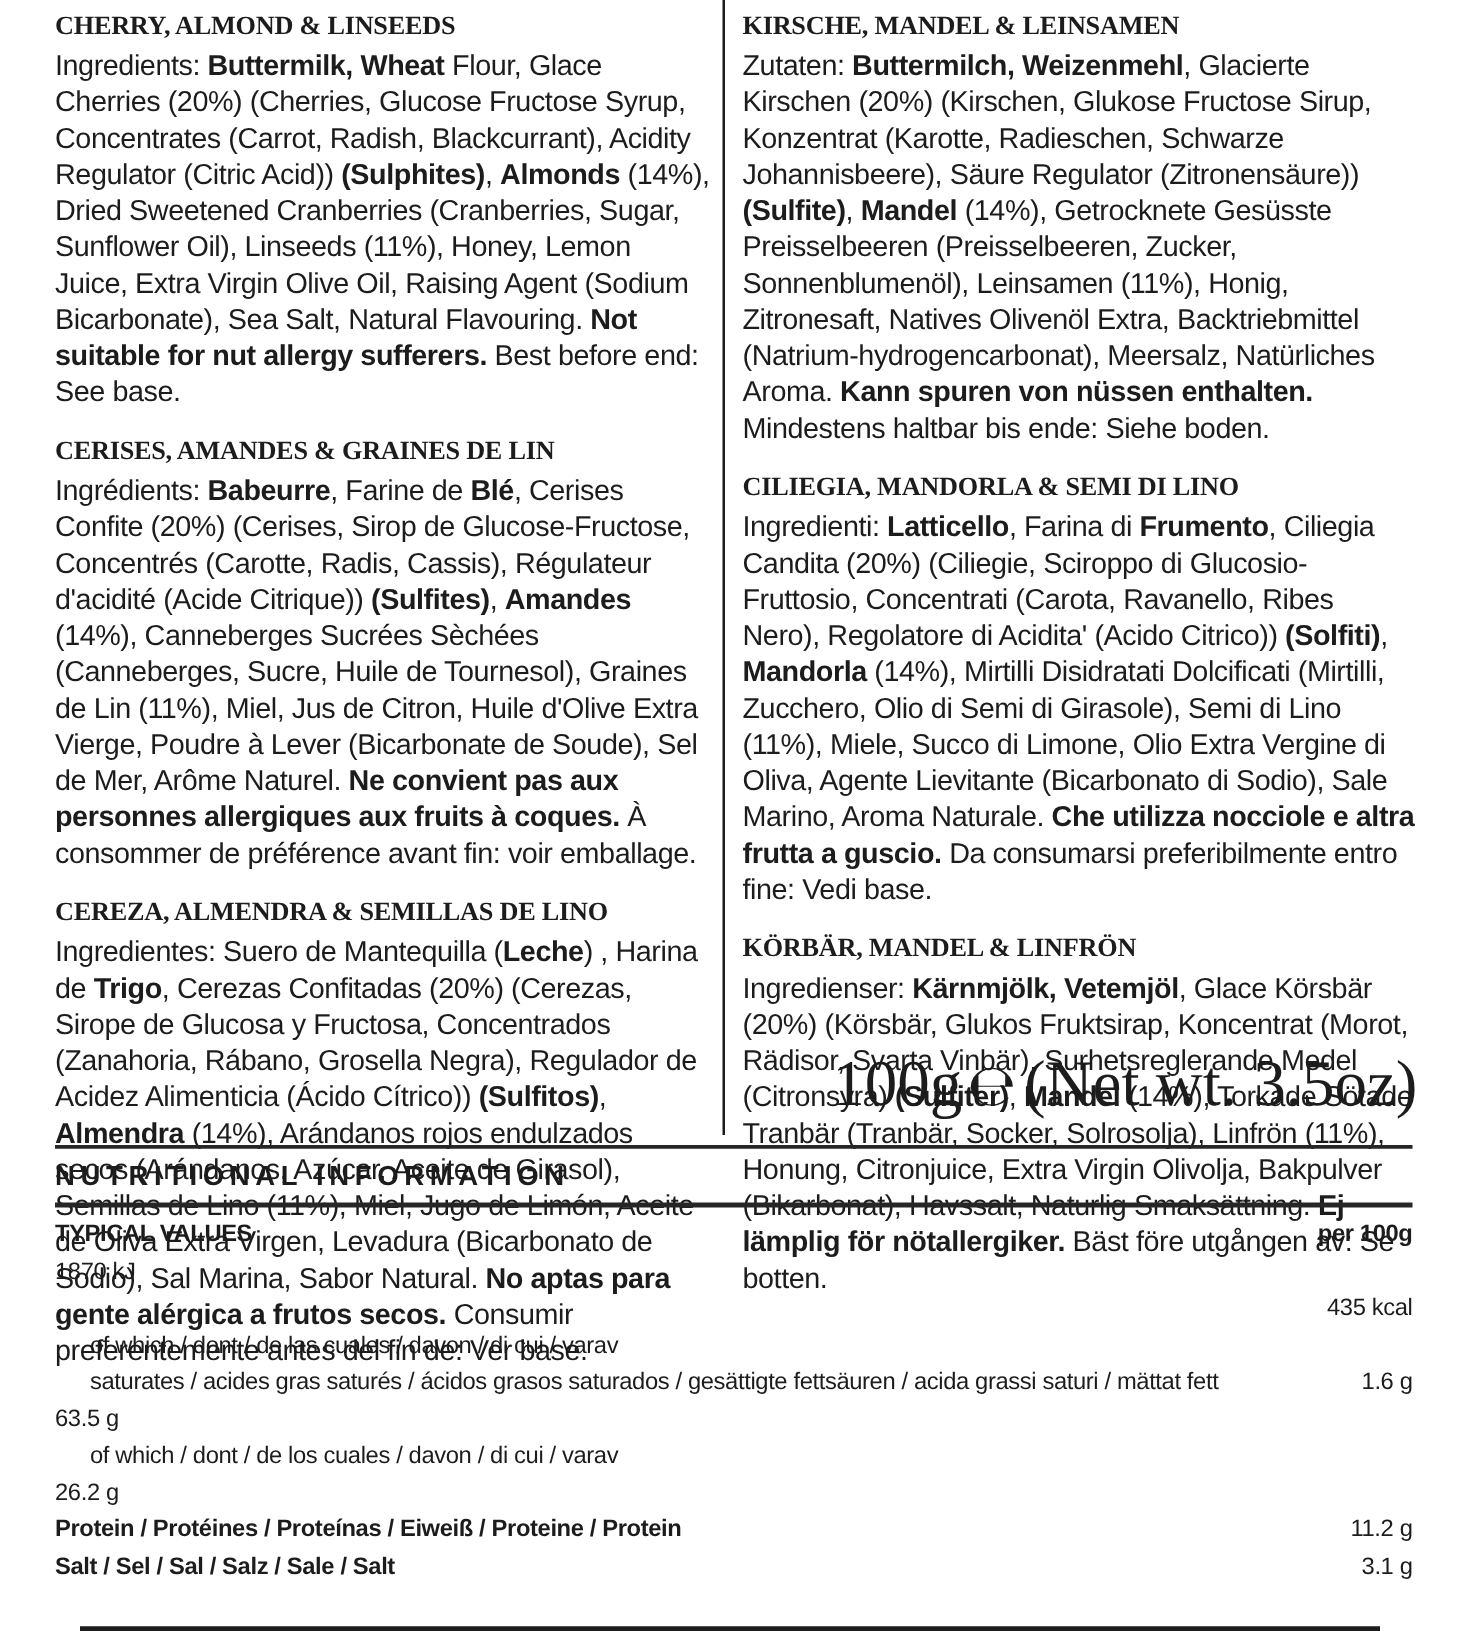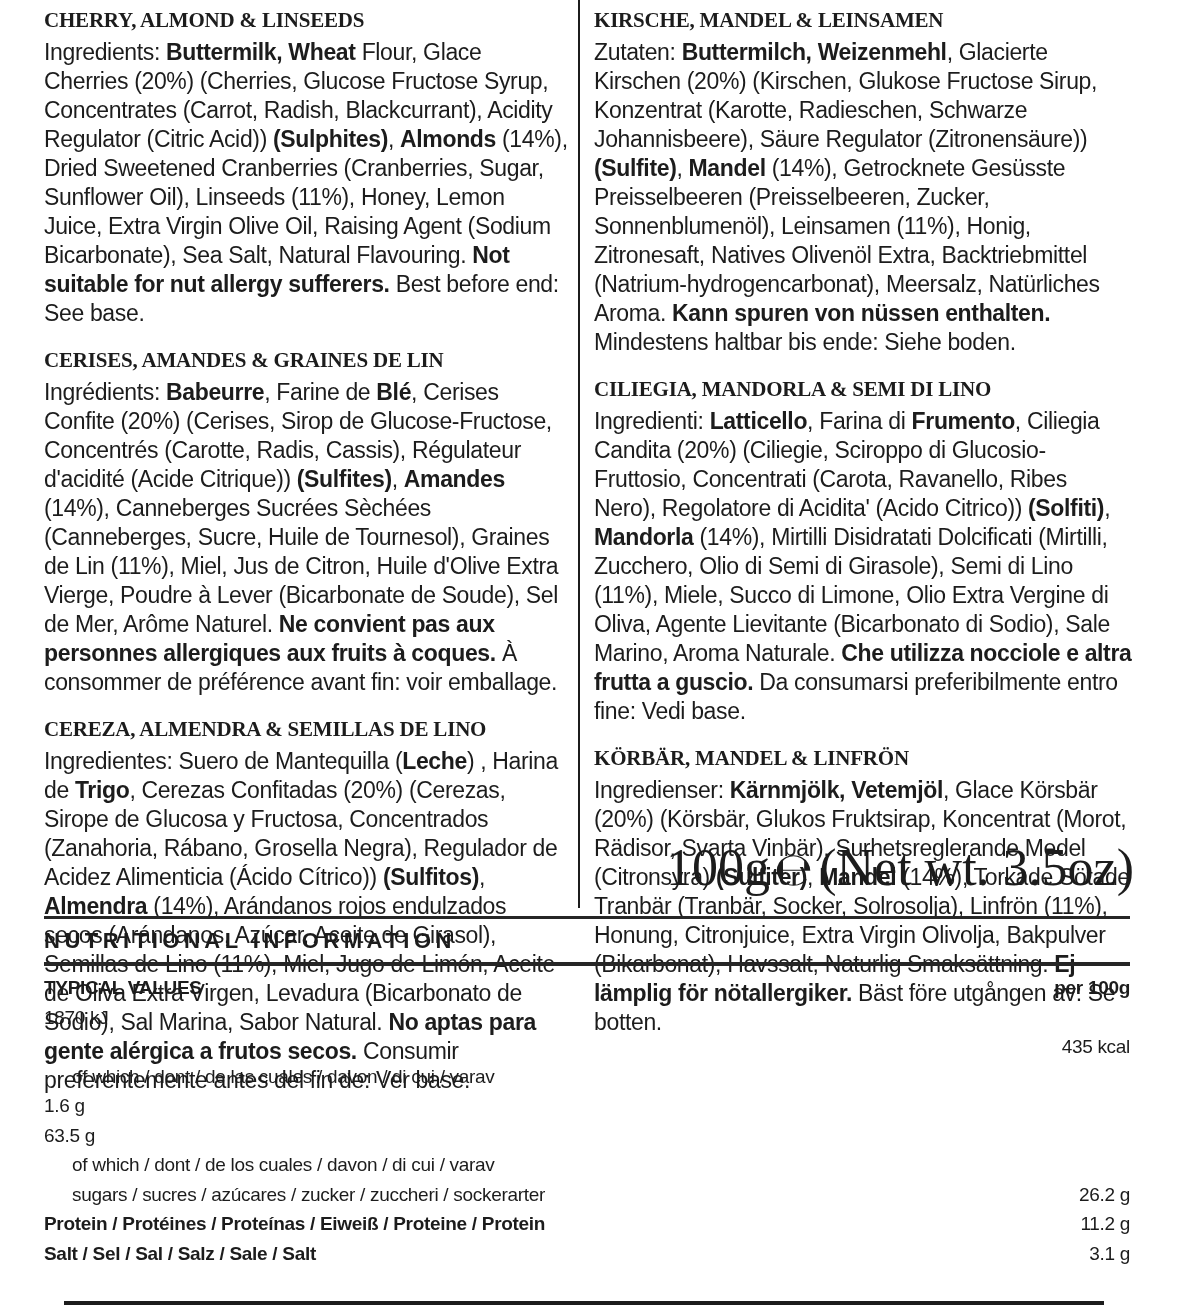--- a/index.html
+++ b/index.html
@@ -108,31 +108,31 @@
     </div>
     <div class="nutri-row">
       <span class="lbl"></span>
       <span class="val">435 kcal</span>
     </div>
     <div class="nutri-row">
       <span class="lbl indent">of which  / dont / de las cuales / davon / di cui / varav</span>
       <span class="val"></span>
     </div>
     <div class="nutri-row">
+      <span class="lbl indent">saturates / acides gras saturés / ácidos grasos saturados / gesättigte fettsäuren / acida grassi saturi / mättat fett</span>
       <span class="val">1.6 g</span>
     </div>
     <div class="nutri-row">
       <span class="val">63.5 g</span>
     </div>
     <div class="nutri-row">
       <span class="lbl indent">of which  / dont / de los cuales / davon / di cui / varav</span>
       <span class="val"></span>
     </div>
     <div class="nutri-row">
-      <span class="lbl indent">sugars / sucres / azúcares / zucker / zuccheri / sockerarter</span>
       <span class="val">26.2 g</span>
     </div>
     <div class="nutri-row">
       <span class="lbl bold">Protein / Protéines / Proteínas / Eiweiß / Proteine / Protein</span>
       <span class="val">11.2 g</span>
     </div>
     <div class="nutri-row">
       <span class="lbl bold">Salt / Sel / Sal / Salz / Sale / Salt</span>
       <span class="val">3.1 g</span>
     </div>

